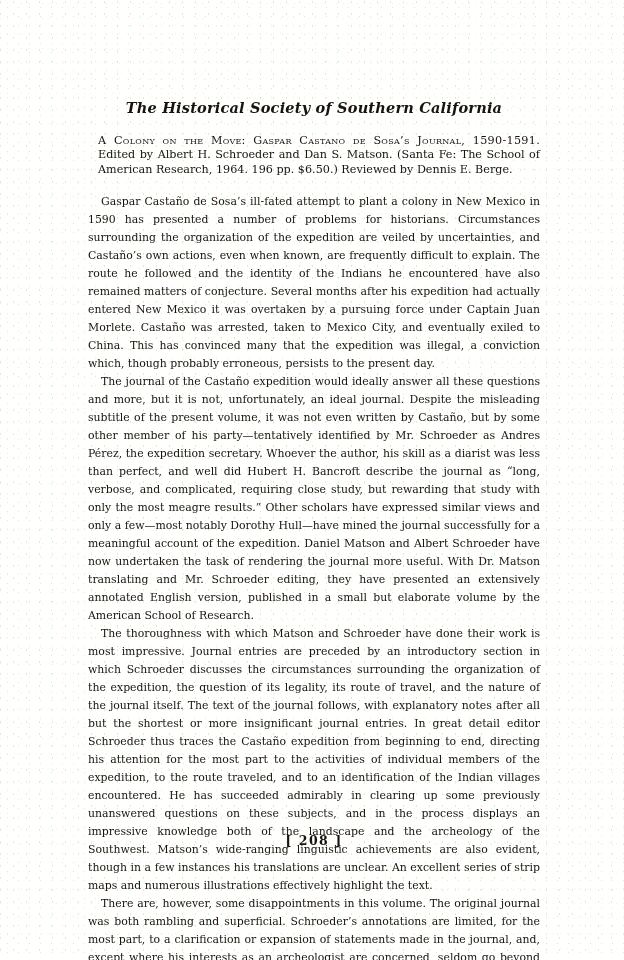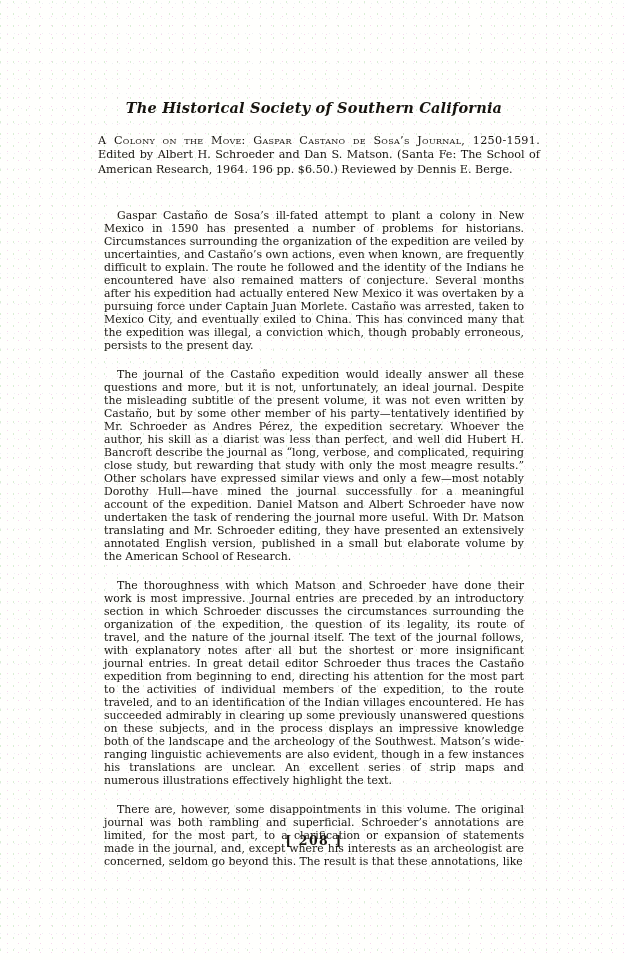--- a/index.html
+++ b/index.html
@@ -58,23 +58,23 @@
     font-variant: small-caps;
     letter-spacing: 0.3px;
   }
   .body-text {
     position: absolute;
     top: 193px;
     left: 0;
     width: 452px;
   }
   .body-text p {
-    margin: 16px;
+    margin: 0;
     font-size: 10.9px;
-    line-height: 13px;
+    line-height: 18px;
     text-align: justify;
     text-indent: 13px;
   }
   .folio {
     position: absolute;
     top: 833px;
     left: 0;
     width: 100%;
     text-align: center;
     font-size: 12.5px;
@@ -83,21 +83,21 @@
   }
 </style>
 </head>
 <body>
 
 <div class="page">
   <div class="content">
 
     <h1 class="journal-title">The Historical Society of Southern California</h1>
 
-    <p class="citation"><span class="smallcaps">A Colony on the Move: Gaspar Castano de Sosa’s Journal, 1250-1591.</span><span> Edited by Albert H. Schroeder and Dan S. Matson. (Santa Fe: The School of American Research, 1964. 196 pp. $6.50.) Reviewed by Dennis E. Berge.</span></p>
+    <p class="citation"><span class="smallcaps">A Colony on the Move: Gaspar Castano de Sosa’s Journal, 1590-1591.</span><span> Edited by Albert H. Schroeder and Dan S. Matson. (Santa Fe: The School of American Research, 1964. 196 pp. $6.50.) Reviewed by Dennis E. Berge.</span></p>
 
     <div class="body-text">
       <p>Gaspar Castaño de Sosa’s ill-fated attempt to plant a colony in New Mexico in 1590 has presented a number of problems for historians. Circumstances surrounding the organization of the expedition are veiled by uncertainties, and Castaño’s own actions, even when known, are frequently difficult to explain. The route he followed and the identity of the Indians he encountered have also remained matters of conjecture. Several months after his expedition had actually entered New Mexico it was overtaken by a pursuing force under Captain Juan Morlete. Castaño was arrested, taken to Mexico City, and eventually exiled to China. This has convinced many that the expedition was illegal, a conviction which, though probably erroneous, persists to the present day.</p>
       <p>The journal of the Castaño expedition would ideally answer all these questions and more, but it is not, unfortunately, an ideal journal. Despite the misleading subtitle of the present volume, it was not even written by Castaño, but by some other member of his party—tentatively identified by Mr. Schroeder as Andres Pérez, the expedition secretary. Whoever the author, his skill as a diarist was less than perfect, and well did Hubert H. Bancroft describe the journal as “long, verbose, and complicated, requiring close study, but rewarding that study with only the most meagre results.” Other scholars have expressed similar views and only a few—most notably Dorothy Hull—have mined the journal successfully for a meaningful account of the expedition. Daniel Matson and Albert Schroeder have now undertaken the task of rendering the journal more useful. With Dr. Matson translating and Mr. Schroeder editing, they have presented an extensively annotated English version, published in a small but elaborate volume by the American School of Research.</p>
       <p>The thoroughness with which Matson and Schroeder have done their work is most impressive. Journal entries are preceded by an introductory section in which Schroeder discusses the circumstances surrounding the organization of the expedition, the question of its legality, its route of travel, and the nature of the journal itself. The text of the journal follows, with explanatory notes after all but the shortest or more insignificant journal entries. In great detail editor Schroeder thus traces the Castaño expedition from beginning to end, directing his attention for the most part to the activities of individual members of the expedition, to the route traveled, and to an identification of the Indian villages encountered. He has succeeded admirably in clearing up some previously unanswered questions on these subjects, and in the process displays an impressive knowledge both of the landscape and the archeology of the Southwest. Matson’s wide-ranging linguistic achievements are also evident, though in a few instances his translations are unclear. An excellent series of strip maps and numerous illustrations effectively highlight the text.</p>
       <p>There are, however, some disappointments in this volume. The original journal was both rambling and superficial. Schroeder’s annotations are limited, for the most part, to a clarification or expansion of statements made in the journal, and, except where his interests as an archeologist are concerned, seldom go beyond this. The result is that these annotations, like</p>
     </div>
 
     <div class="folio">[ 208 ]</div>
 

